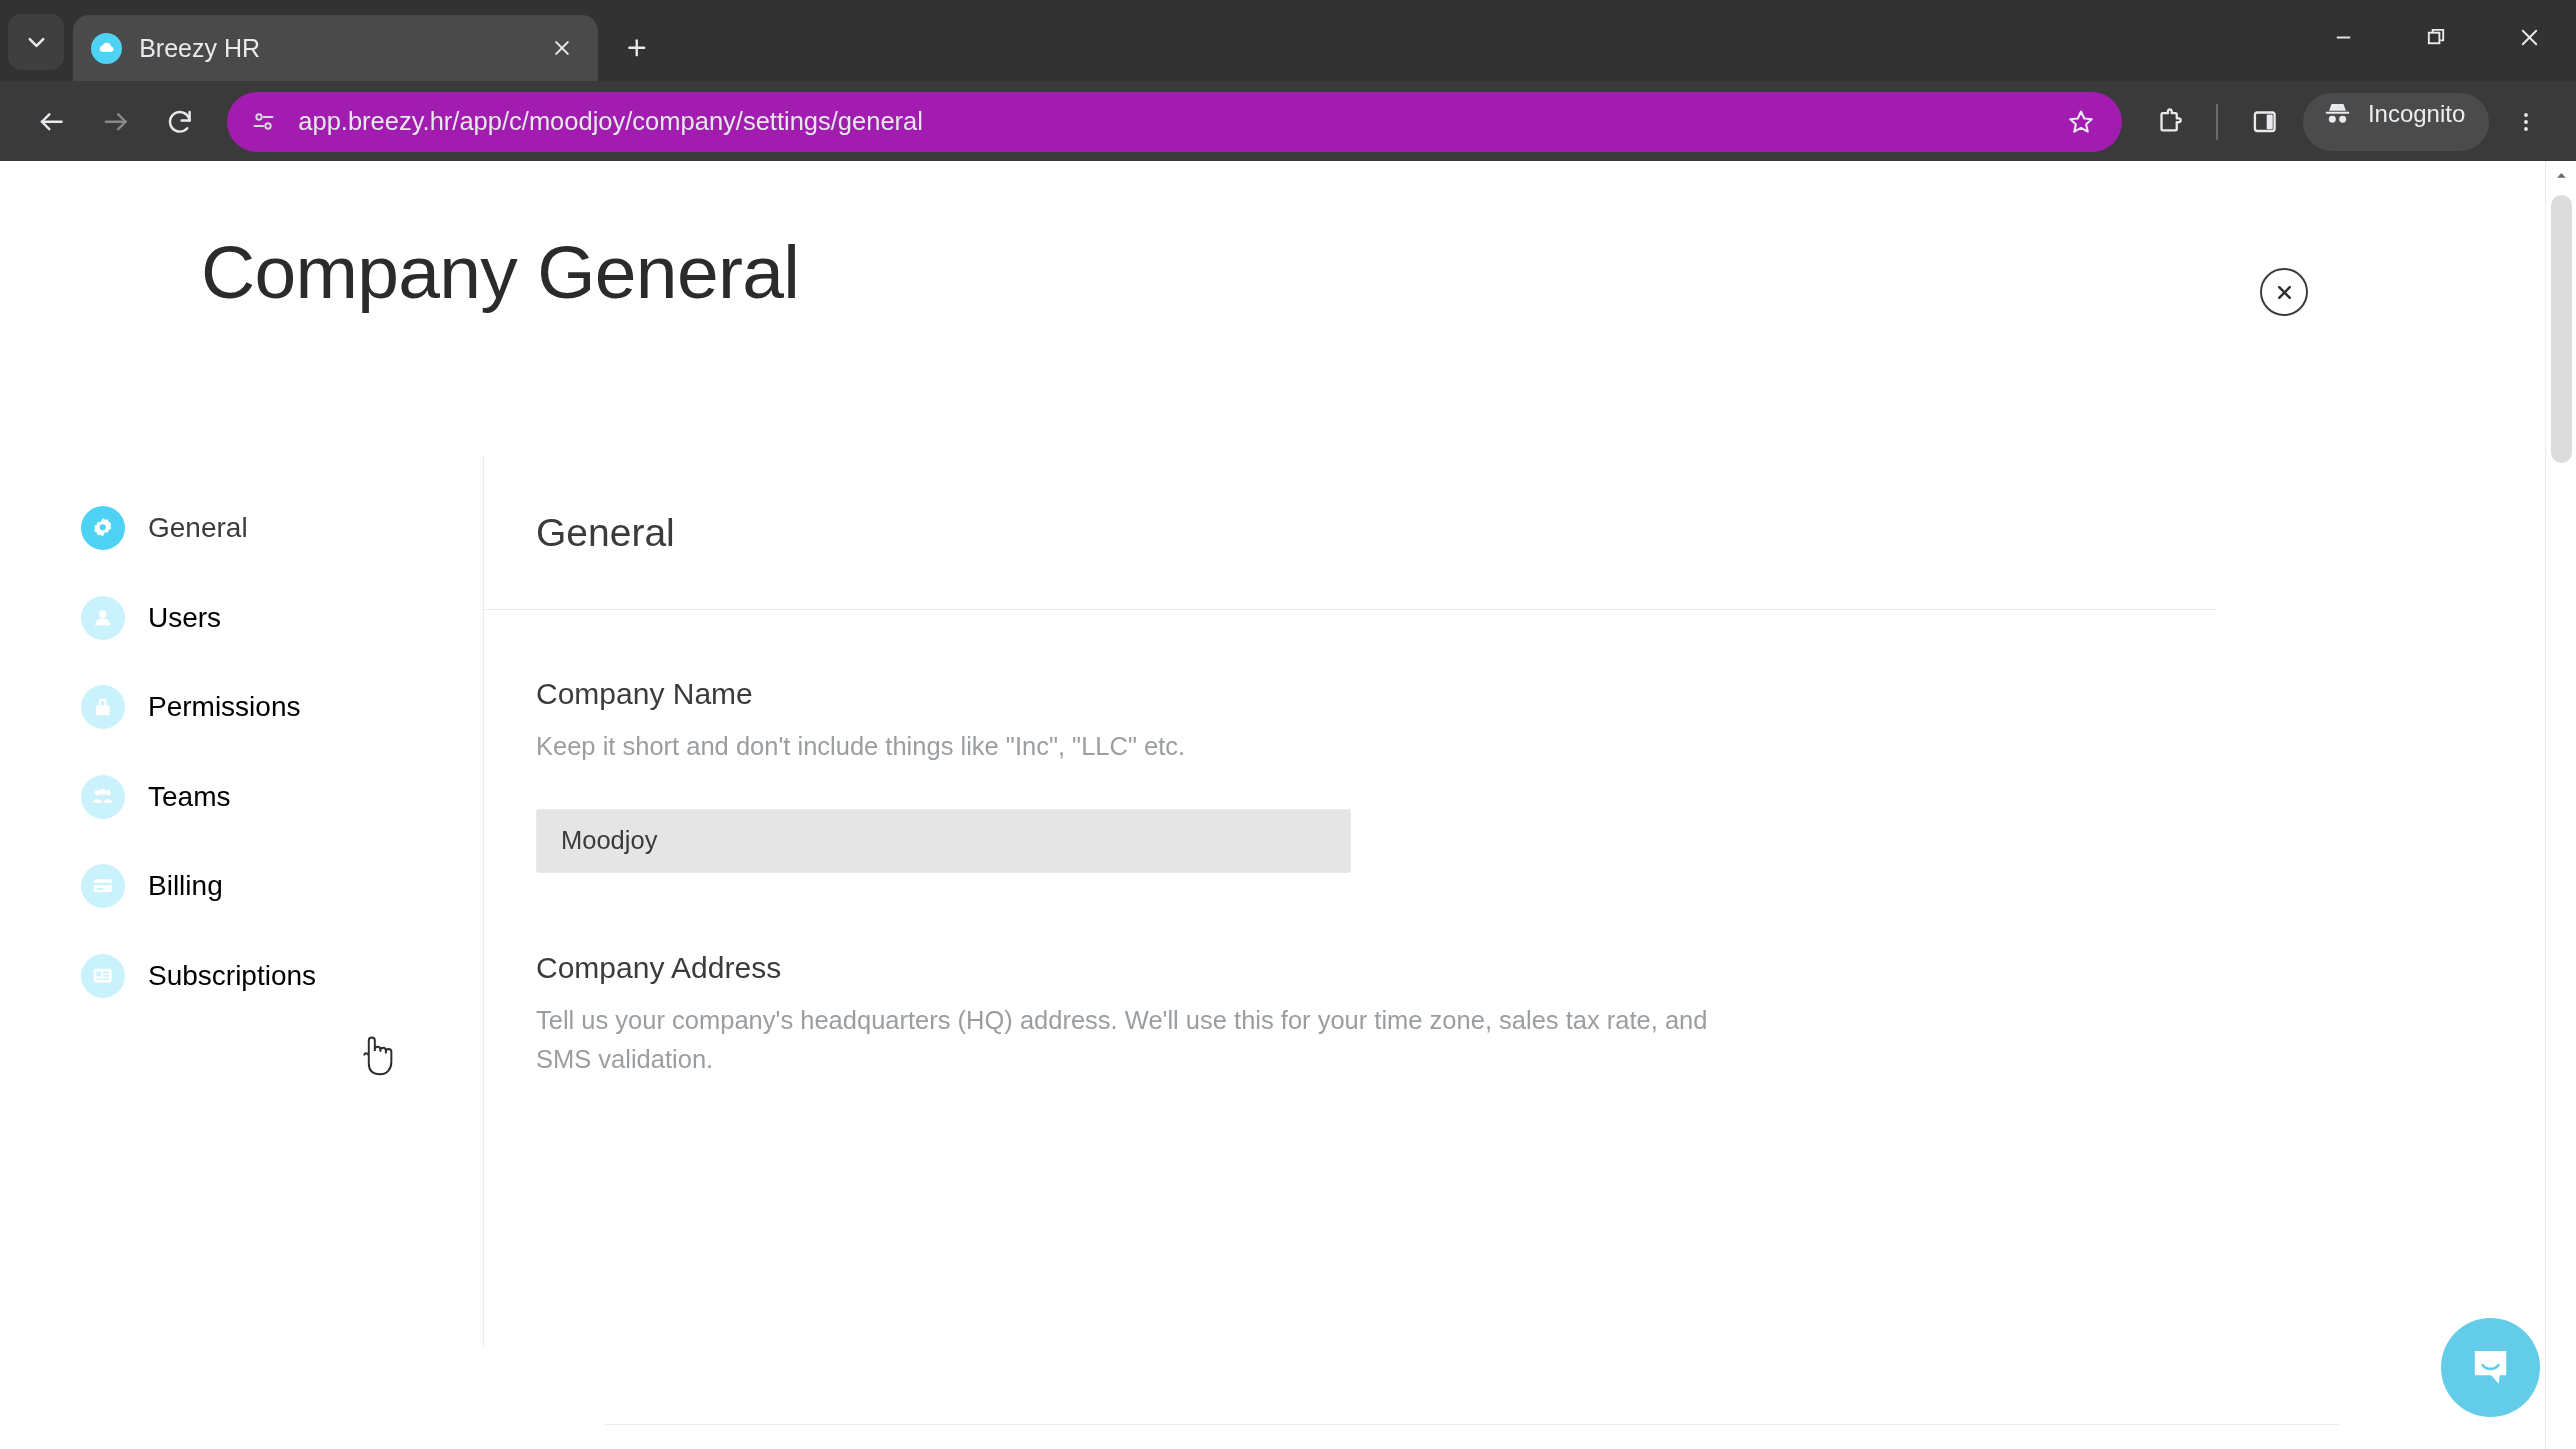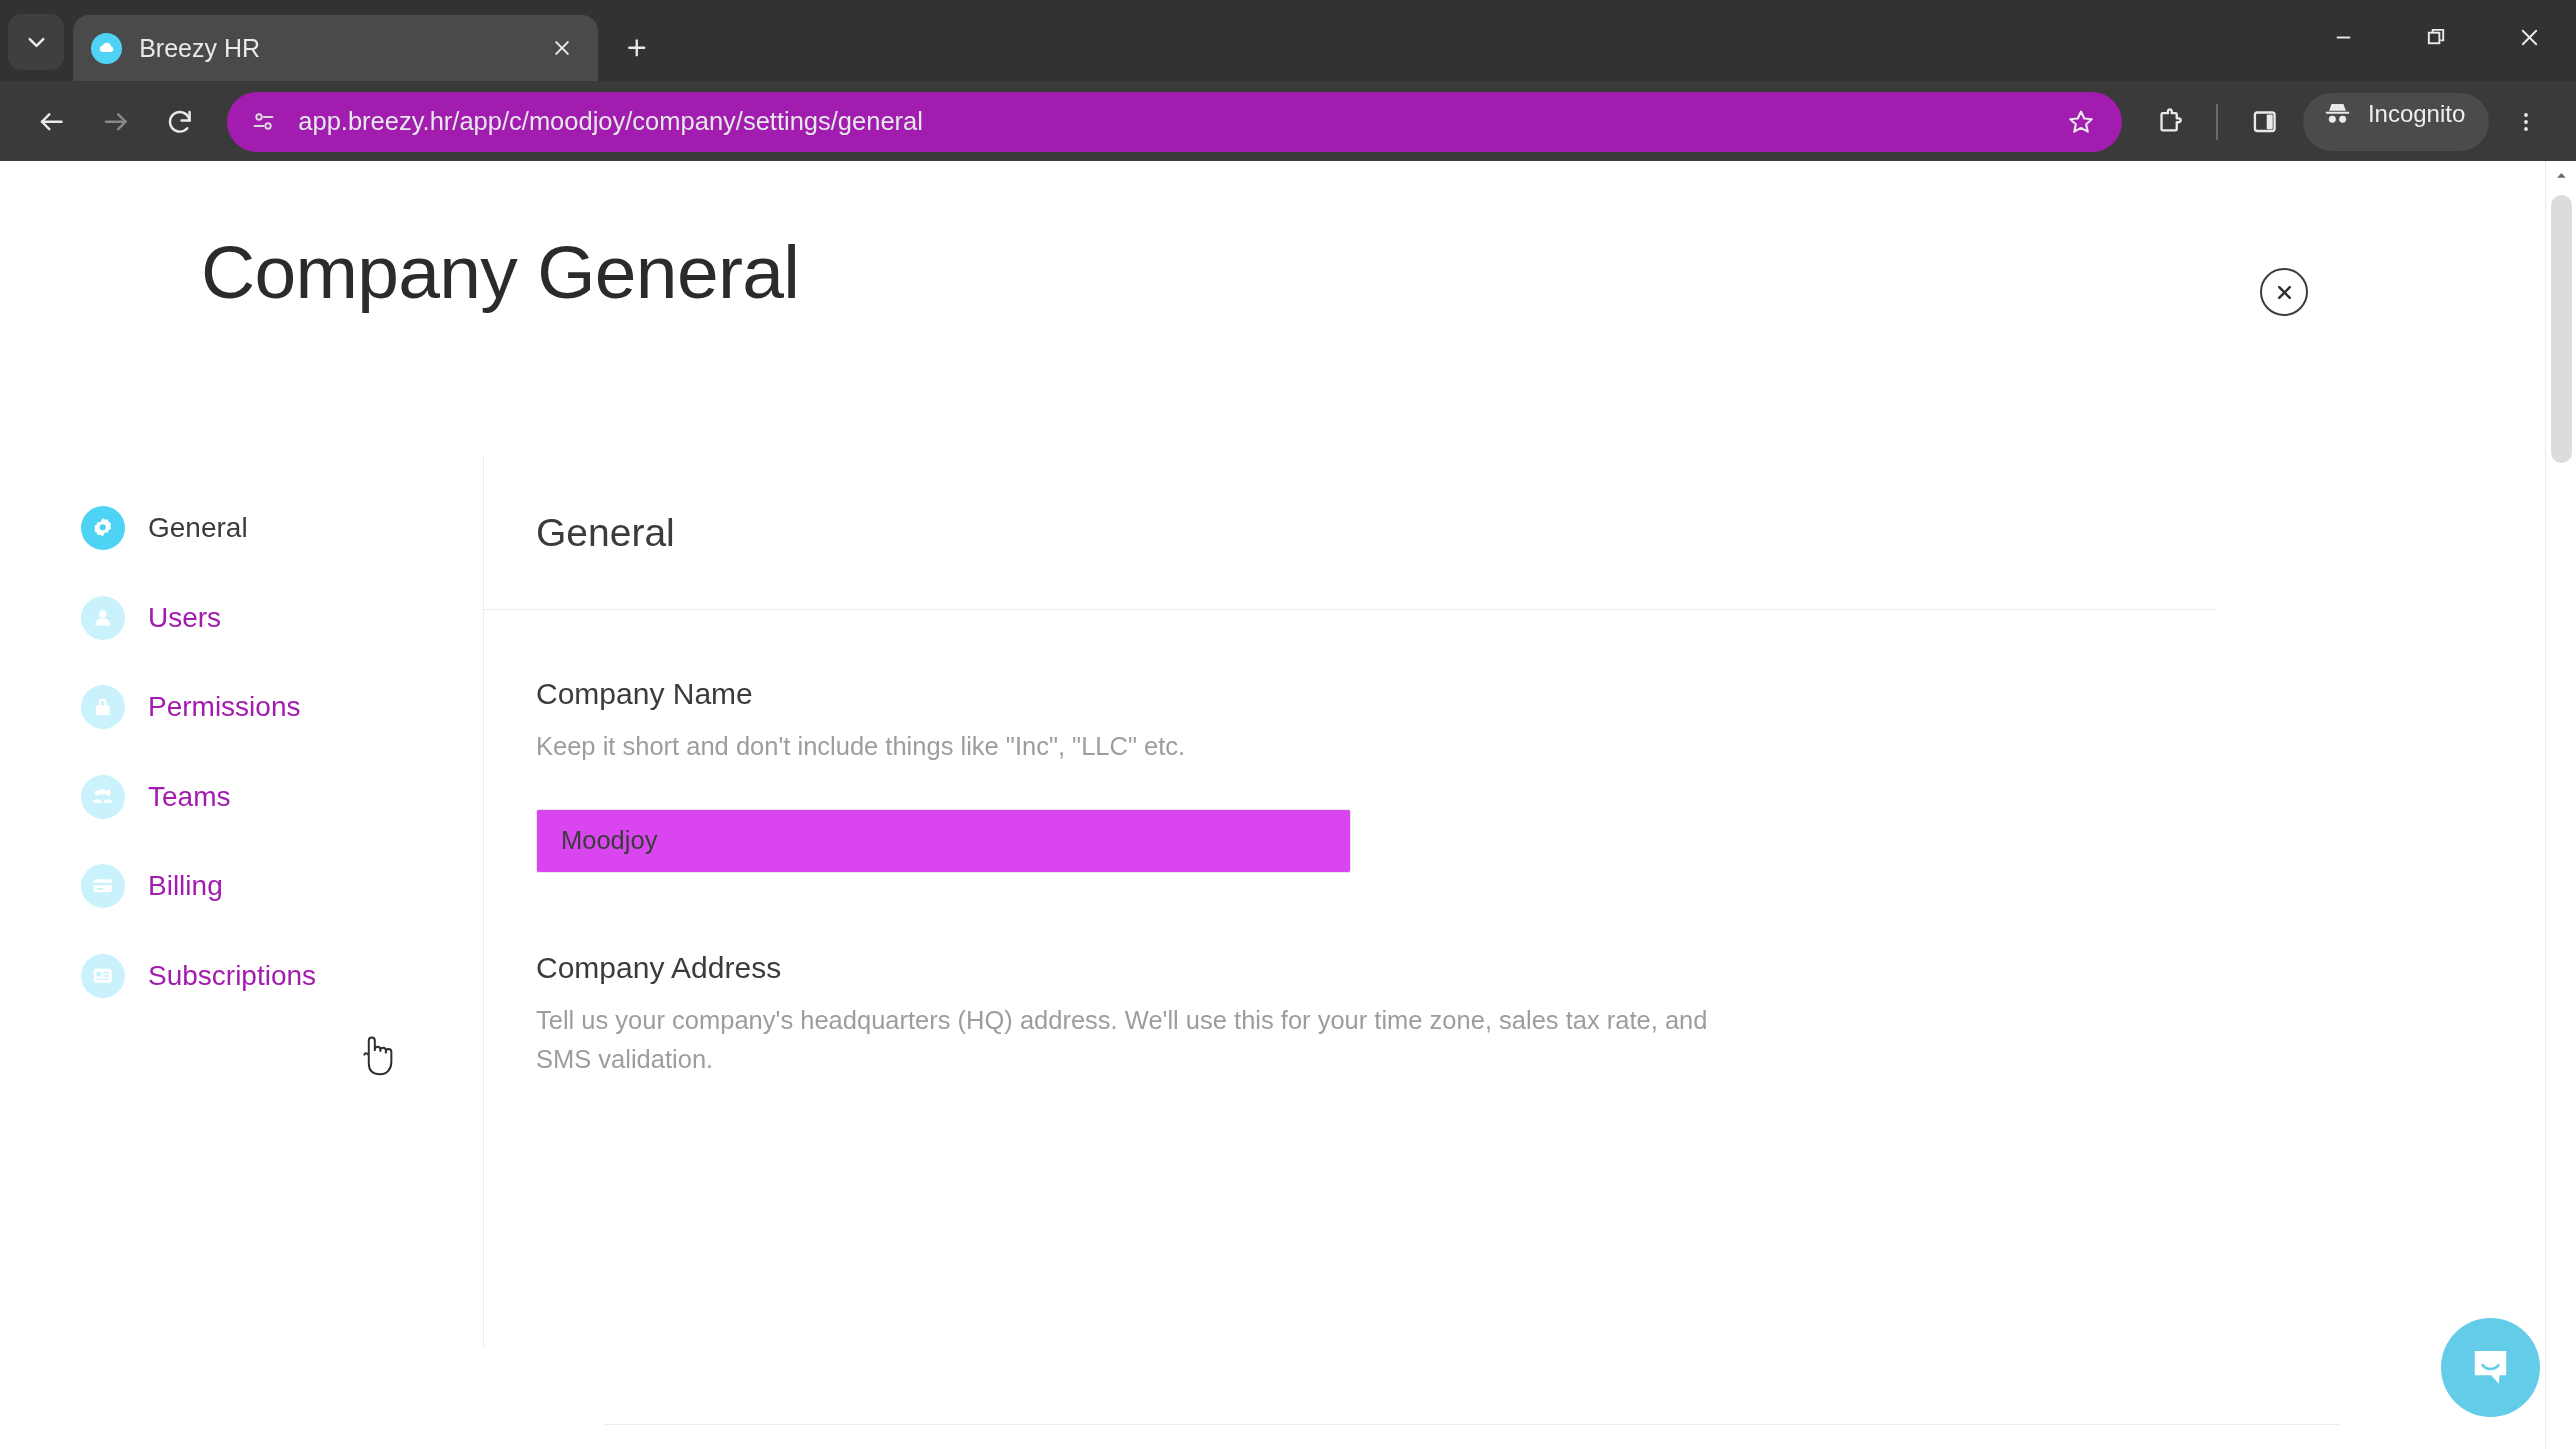--- a/index.html
+++ b/index.html
@@ -147,21 +147,21 @@
     margin-bottom: 29.5px; cursor: pointer;
   }
   .side-ico {
     width: 44px; height: 44px; border-radius: 50%; flex: none;
     background: #4FD3F4;
     display: flex; align-items: center; justify-content: center;
   }
   .side-ico svg { width: 25.5px; height: 25.5px; }
   .side-label { font-size: 28px; color: #3b3b3b; margin-left: 23px; white-space: nowrap; }
   .side-item.inactive .side-ico { background: #C9F2FC; }
-  .side-item.inactive .side-label { color: #a21caf; }
+  .side-item.inactive .side-label { color: #000000; }
 
   .panel {
     width: 1734px; flex: none; background: #fff;
     border-left: 1.3px solid #ececec; position: relative; min-height: 892px;
   }
   .panel-head {
     height: 154px; display: flex; align-items: center;
     padding-left: 52px; border-bottom: 1.3px solid #ececec;
   }
   .panel-head-title { font-size: 39px; color: #3b3b3b; font-weight: 400; }
@@ -171,21 +171,21 @@
   .field-block { margin-bottom: 78px; }
   .field-title { font-size: 30px; color: #3b3b3b; font-weight: 400; }
   .field-help {
     font-size: 25.5px; color: #9a9ea1; margin-top: 16px; line-height: 1.55;
     max-width: 1201px;
   }
   .text-input {
     margin-top: 42px; width: 815px; height: 64px;
     border: 1.3px solid #e7e9ea; border-radius: 2.7px;
     display: flex; align-items: center; padding: 0 24px;
-    font-size: 25.5px; color: #3b3b3b; background: #d946ef; cursor: text;
+    font-size: 25.5px; color: #3b3b3b; background: #e5e5e5; cursor: text;
   }
 
   
   .action-bar {
     position: absolute; left: 605px; top: 1263px;
     width: 1734px; height: 186px; background: #fff;
     border-top: 1.3px solid #ececec;
     display: flex; align-items: center; justify-content: flex-end;
     padding-right: 54px;
   }

